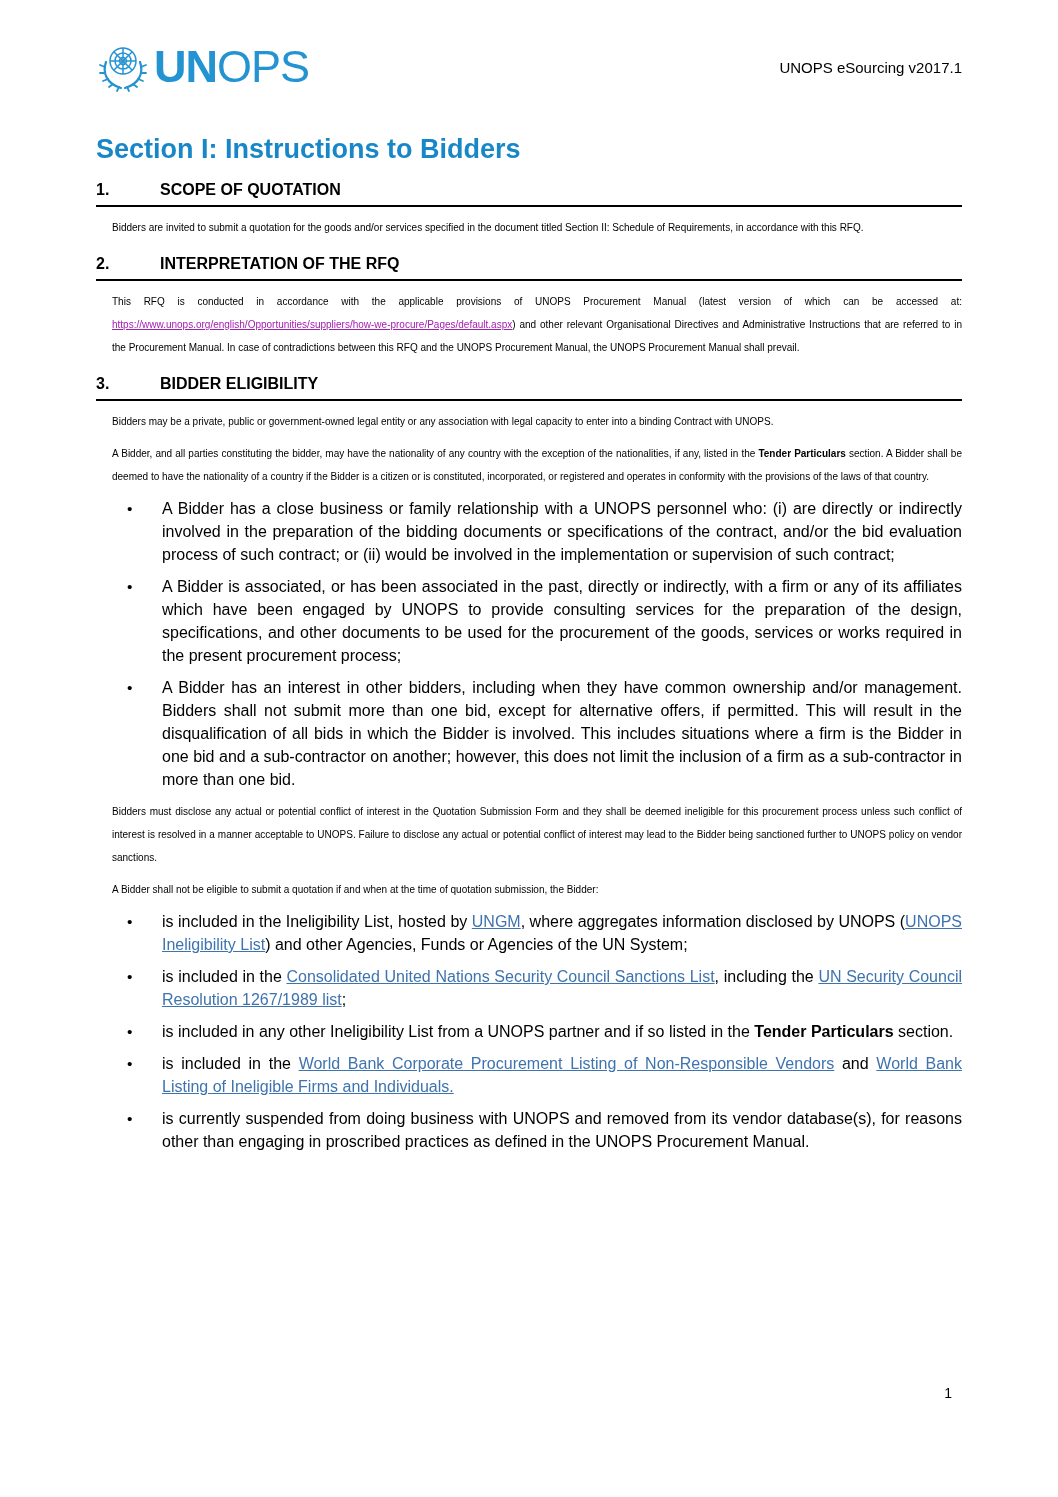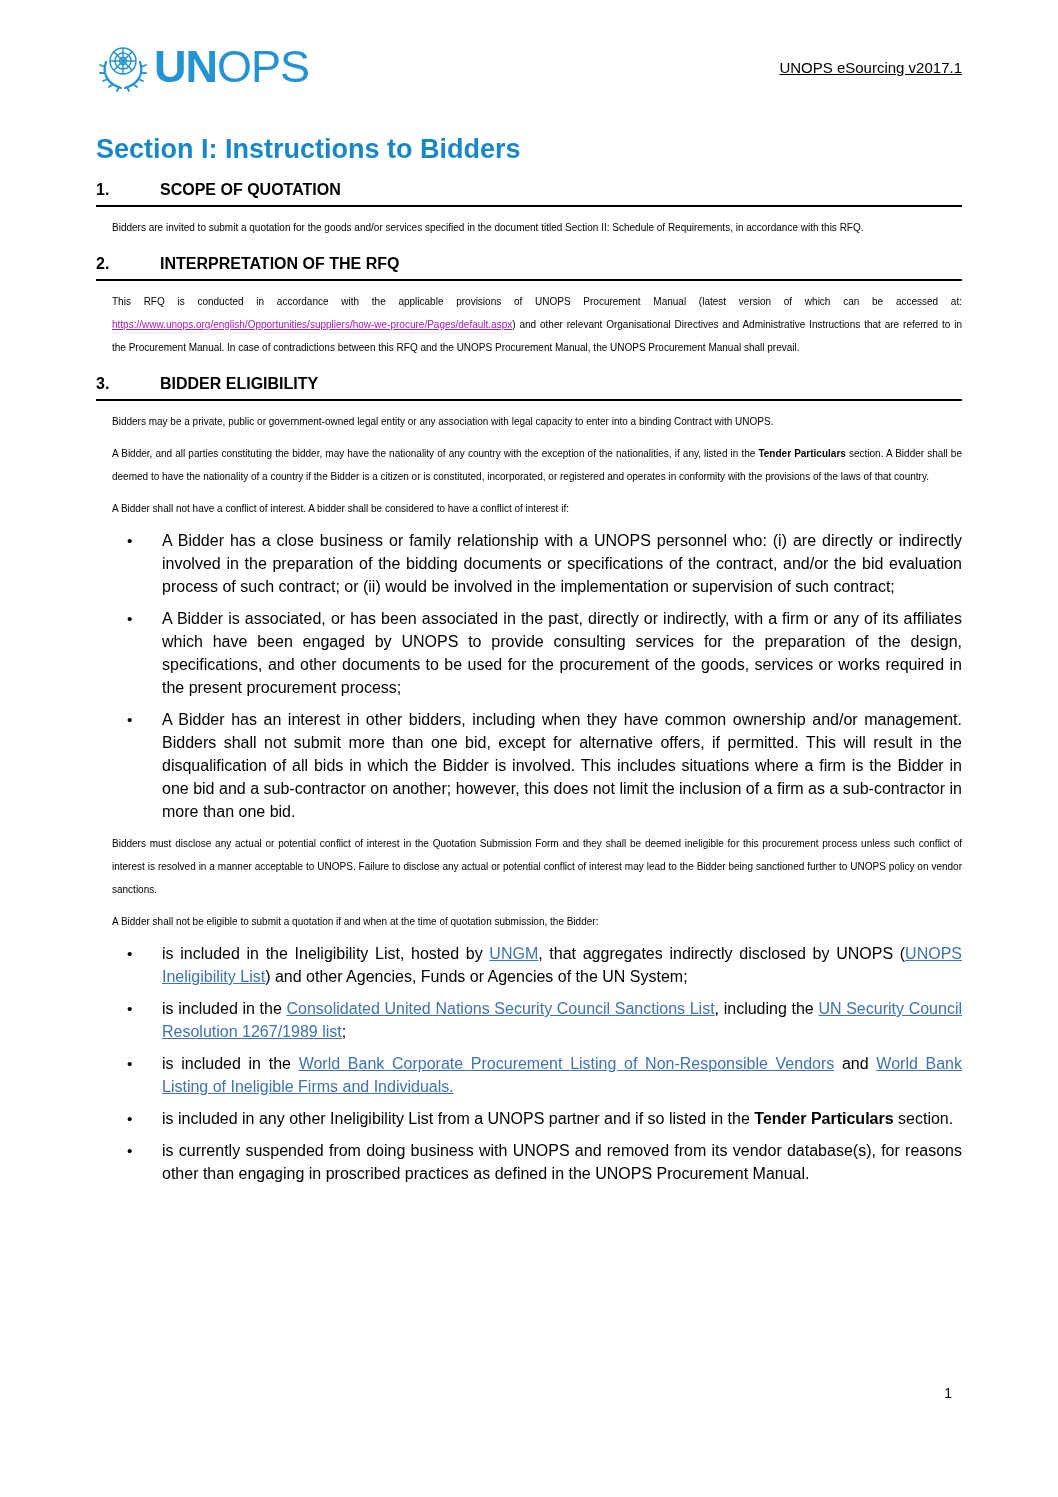--- a/index.html
+++ b/index.html
@@ -13,21 +13,21 @@
     overflow: hidden;
   }
   .page { padding: 40px 96px 0 96px; position: relative; }
 
   
   .header { display: flex; justify-content: space-between; align-items: center; }
   .logo { display: flex; align-items: center; }
   .logo-text { font-size: 45px; line-height: 52px; color: #2493d1; letter-spacing: -1px; margin-left: 4px; }
   .logo-un  { font-weight: 700; }
   .logo-ops { font-weight: 400; }
-  .version  { font-size: 15px; color: #000; text-decoration: underline; }
+  .version  { font-size: 15px; color: #000; }
 
   
   .title { color: #1787c7; font-size: 27px; font-weight: 700; margin: 40px 0 0 0; line-height: 31px; }
 
   
   .sec-heading {
     display: flex;
     margin-top: 15px;
     padding-bottom: 5px;
     border-bottom: 2px solid #000;
@@ -121,34 +121,33 @@
     <span class="sec-label">INTERPRETATION OF THE RFQ</span>
   </div>
   <p class="para"><span>This RFQ is conducted in accordance with the applicable provisions of UNOPS Procurement Manual (latest version of which can be accessed at: </span><a class="link link-url">https://www.unops.org/english/Opportunities/suppliers/how-we-procure/Pages/default.aspx</a><span>) and other relevant Organisational Directives and Administrative Instructions that are referred to in the Procurement Manual. In case of contradictions between this RFQ and the UNOPS Procurement Manual, the UNOPS Procurement Manual shall prevail.</span></p>
 
   <div class="sec-heading">
     <span class="sec-num">3.</span>
     <span class="sec-label">BIDDER ELIGIBILITY</span>
   </div>
   <p class="para">Bidders may be a private, public or government-owned legal entity or any association with legal capacity to enter into a binding Contract with UNOPS.</p>
   <p class="para"><span>A Bidder, and all parties constituting the bidder, may have the nationality of any country with the exception of the nationalities, if any, listed in the </span><span class="b">Tender Particulars</span><span> section. A Bidder shall be deemed to have the nationality of a country if the Bidder is a citizen or is constituted, incorporated, or registered and operates in conformity with the provisions of the laws of that country.</span></p>
-  <p class="para">A Bidder shall not have a conflict of interest. A bidder shall be considered to have a conflict of interest if:</p>
 
   <ul class="bullets">
     <li class="bullet">A Bidder has a close business or family relationship with a UNOPS personnel who: (i) are directly or indirectly involved in the preparation of the bidding documents or specifications of the contract, and/or the bid evaluation process of such contract; or (ii) would be involved in the implementation or supervision of such contract;</li>
     <li class="bullet">A Bidder is associated, or has been associated in the past, directly or indirectly, with a firm or any of its affiliates which have been engaged by UNOPS to provide consulting services for the preparation of the design, specifications, and other documents to be used for the procurement of the goods, services or works required in the present procurement process;</li>
     <li class="bullet">A Bidder has an interest in other bidders, including when they have common ownership and/or management. Bidders shall not submit more than one bid, except for alternative offers, if permitted. This will result in the disqualification of all bids in which the Bidder is involved. This includes situations where a firm is the Bidder in one bid and a sub-contractor on another; however, this does not limit the inclusion of a firm as a sub-contractor in more than one bid.</li>
   </ul>
 
   <p class="para">Bidders must disclose any actual or potential conflict of interest in the Quotation Submission Form and they shall be deemed ineligible for this procurement process unless such conflict of interest is resolved in a manner acceptable to UNOPS. Failure to disclose any actual or potential conflict of interest may lead to the Bidder being sanctioned further to UNOPS policy on vendor sanctions.</p>
   <p class="para">A Bidder shall not be eligible to submit a quotation if and when at the time of quotation submission, the Bidder:</p>
 
   <ul class="bullets">
-    <li class="bullet"><span>is included in the Ineligibility List, hosted by </span><a class="link">UNGM</a><span>, that aggregates indirectly disclosed by UNOPS (</span><a class="link">UNOPS Ineligibility List</a><span>) and other Agencies, Funds or Agencies of the UN System;</span></li>
+    <li class="bullet"><span>is included in the Ineligibility List, hosted by </span><a class="link">UNGM</a><span>, where aggregates information disclosed by UNOPS (</span><a class="link">UNOPS Ineligibility List</a><span>) and other Agencies, Funds or Agencies of the UN System;</span></li>
     <li class="bullet"><span>is included in the </span><a class="link">Consolidated United Nations Security Council Sanctions List</a><span>, including the </span><a class="link">UN Security Council Resolution 1267/1989 list</a><span>;</span></li>
+    <li class="bullet"><span>is included in any other Ineligibility List from a UNOPS partner and if so listed in the </span><span class="b">Tender Particulars</span><span> section.</span></li>
     <li class="bullet"><span>is included in the </span><a class="link">World Bank Corporate Procurement Listing of Non-Responsible Vendors</a><span> and </span><a class="link">World Bank Listing of Ineligible Firms and Individuals.</a></li>
-    <li class="bullet"><span>is included in any other Ineligibility List from a UNOPS partner and if so listed in the </span><span class="b">Tender Particulars</span><span> section.</span></li>
     <li class="bullet">is currently suspended from doing business with UNOPS and removed from its vendor database(s), for reasons other than engaging in proscribed practices as defined in the UNOPS Procurement Manual.</li>
   </ul>
 
 </div>
 
 <div class="page-num">1</div>
 
 </body></html>

